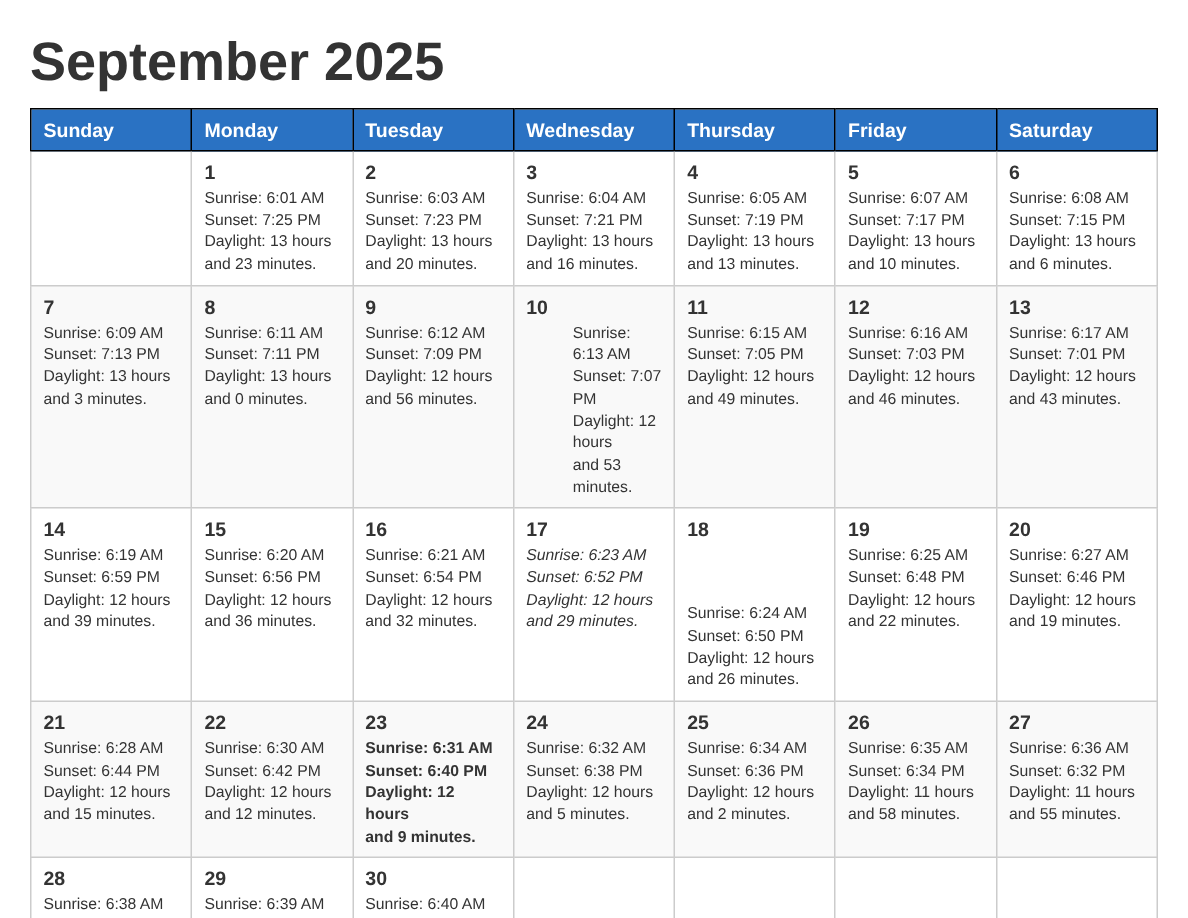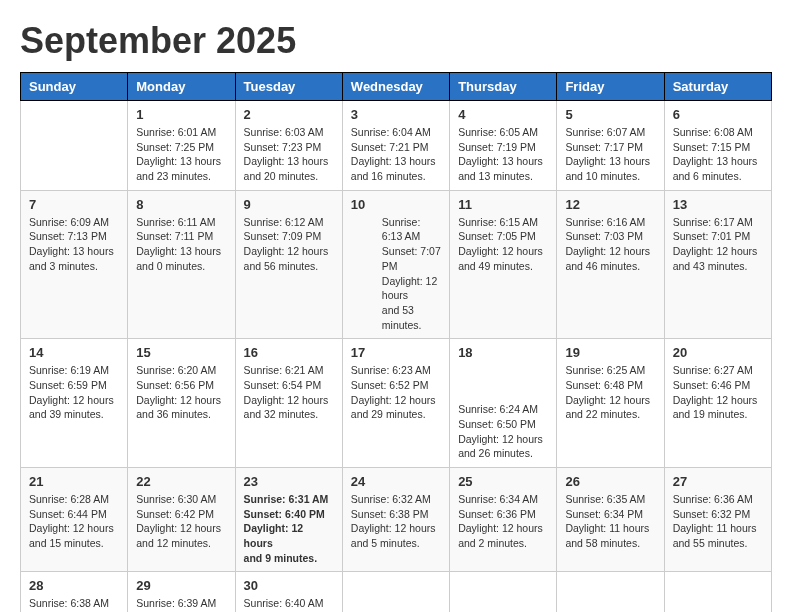--- a/index.html
+++ b/index.html
@@ -209,21 +209,21 @@
         </td>
         <td>
           <span class="day-number">16</span>
           <div class="day-info" style="white-space: pre-line;">Sunrise: 6:21 AM
 Sunset: 6:54 PM
 Daylight: 12 hours
 and 32 minutes.</div>
         </td>
         <td>
           <span class="day-number">17</span>
-          <div class="day-info" style="white-space: pre-line;">Sunrise: 6:23 AM
+          <div class="day-info" style="white-space: pre-line; font-style: italic;">Sunrise: 6:23 AM
 Sunset: 6:52 PM
 Daylight: 12 hours
 and 29 minutes.</div>
         </td>
         <td>
           <span class="day-number">18</span>
           <div class="day-info" style="white-space: pre-line; margin-top: 42px;">Sunrise: 6:24 AM
 Sunset: 6:50 PM
 Daylight: 12 hours
 and 26 minutes.</div>

